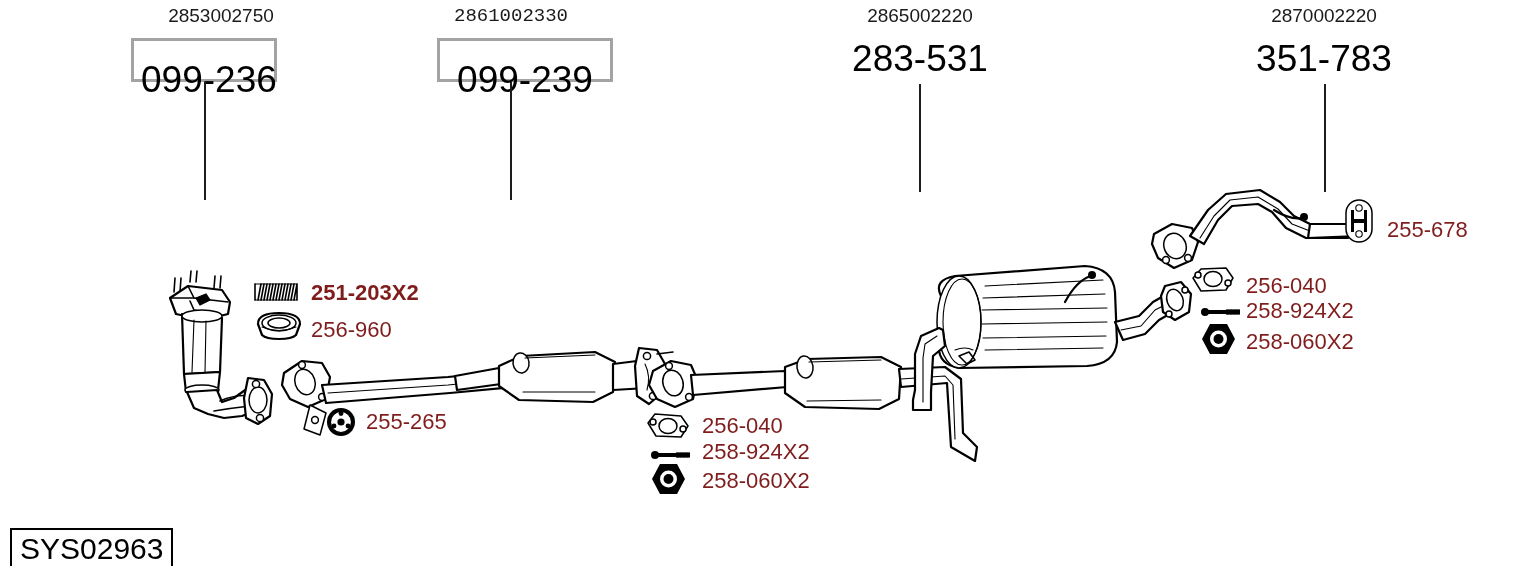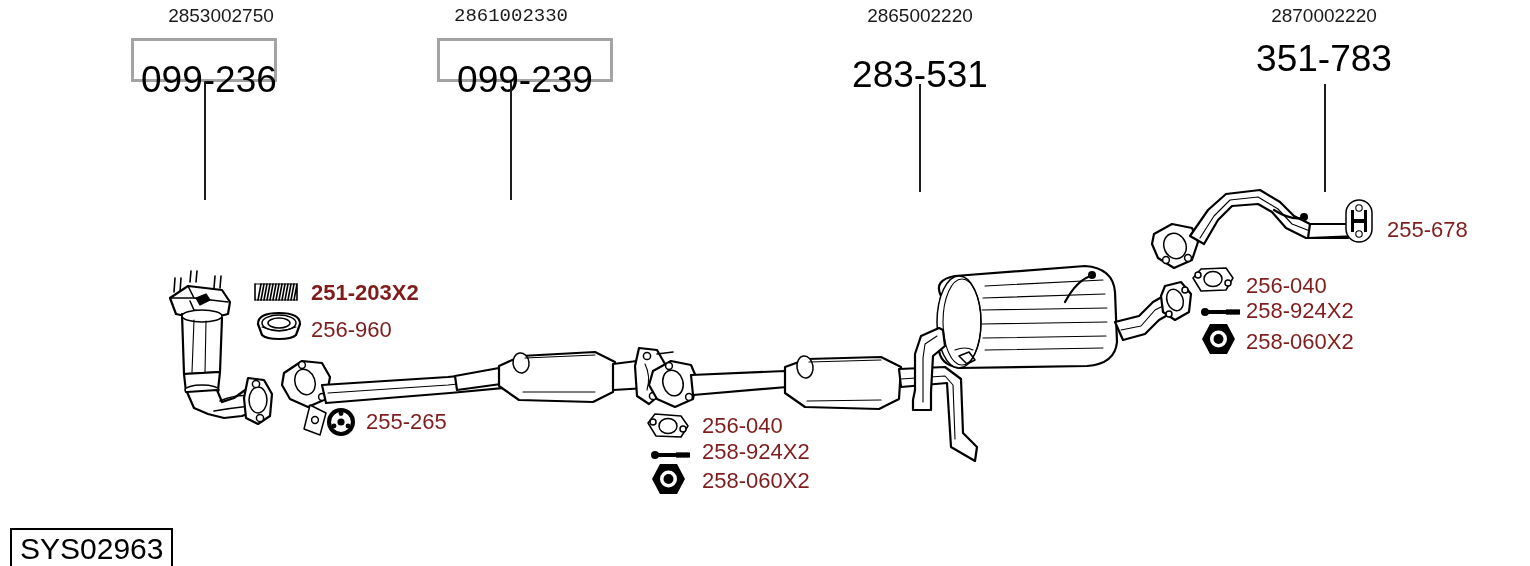--- a/index.html
+++ b/index.html
@@ -78,21 +78,21 @@
 
   <div class="abs oem" style="left:121px; top:5px; width:200px;text-align:center;">2853002750</div>
   <div class="abs ref boxed" style="left:131px; top:38px; width:146px; height:44px;">099-236</div>
   <div class="abs leader" style="left:204px; top:82px; height:118px;"></div>
 
   <div class="abs oem" style="left:411px; top:5px; width:200px;font-family:Liberation Mono, monospace;">2861002330</div>
   <div class="abs ref boxed" style="left:437px; top:38px; width:176px; height:44px;">099-239</div>
   <div class="abs leader" style="left:510px; top:82px; height:118px;"></div>
 
   <div class="abs oem" style="left:820px; top:5px; width:200px;">2865002220</div>
-  <div class="abs ref" style="left:820px; top:40px; width:200px;margin-top:16px;">283-531</div>
+  <div class="abs ref" style="left:820px; top:40px; width:200px;">283-531</div>
   <div class="abs leader" style="left:919px; top:84px; height:108px;"></div>
 
   <div class="abs oem" style="left:1224px; top:5px; width:200px;">2870002220</div>
   <div class="abs ref" style="left:1224px; top:40px; width:200px;">351-783</div>
   <div class="abs leader" style="left:1324px; top:84px; height:108px;"></div>
 
   <div class="abs" style="left:160px; top:268px;">
     <svg width="120" height="162" viewBox="0 0 120 162">
 
       <path class="ln-thin" d="M14 24 L15 10 M20 24 L21 10"></path>

